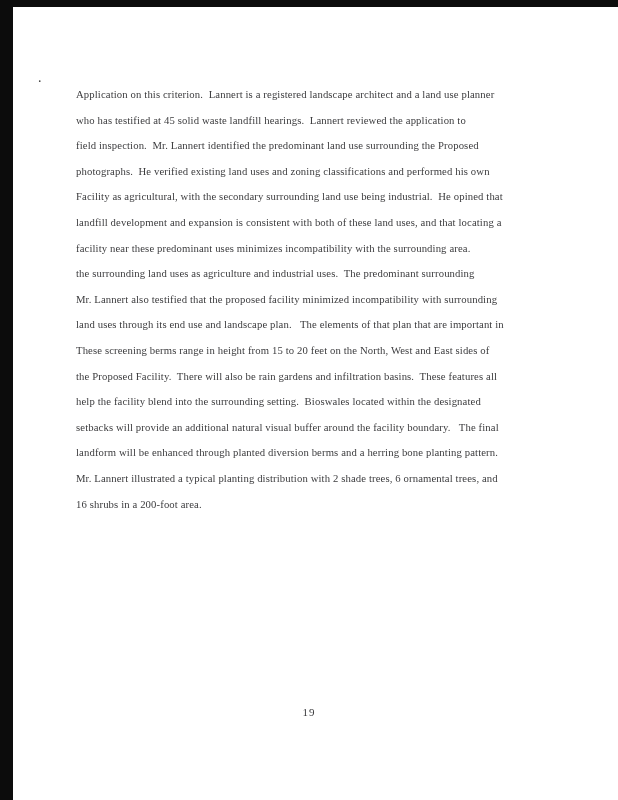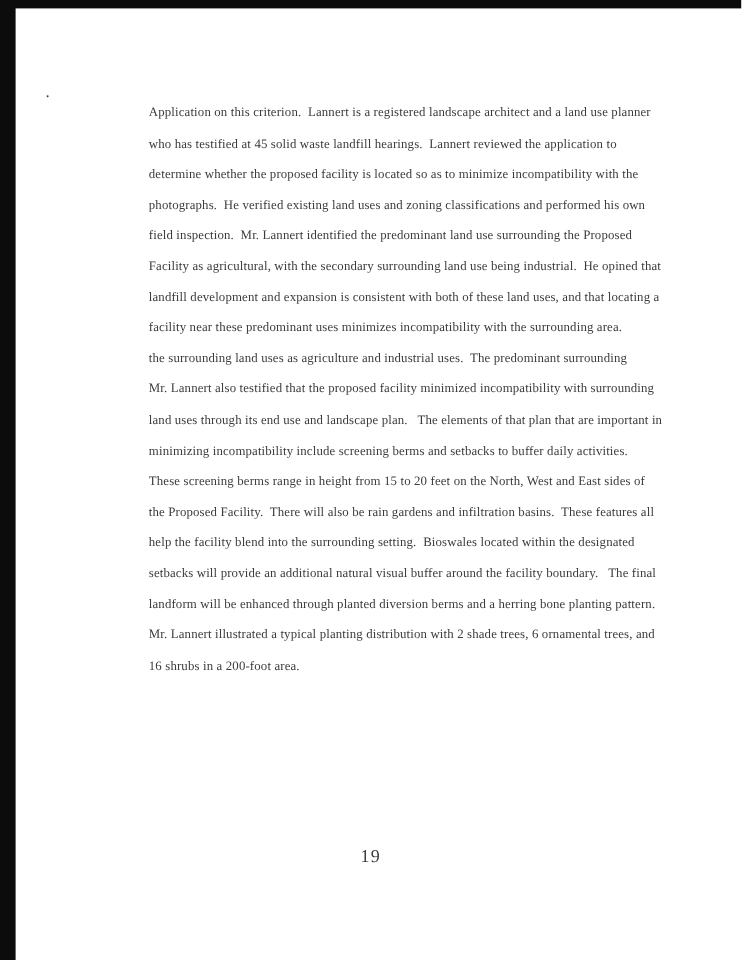--- a/index.html
+++ b/index.html
@@ -42,59 +42,56 @@
     color: #3c3c3e;
     font-size: 10.7px;
     line-height: 25.6px;
     letter-spacing: 0.12px;
     filter: blur(0.32px);
   }
   .line {
     white-space: pre;
     height: 25.6px;
     overflow: visible;
-    margin-left: 48px;
   }
   .line.indent {
     text-indent: 50px;
   }
   .page-number {
     position: absolute;
     left: 0; top: 706px;
     width: 618px;
     text-align: center;
     color: #3c3c3e;
-    font-size: 15px;
+    font-size: 11px;
     letter-spacing: 1px;
     filter: blur(0.3px);
   }
 </style>
 </head>
 <body>
 
 <div class="page">
 
   <div class="scan-edge-left"></div>
   <div class="scan-edge-top"></div>
 
   <span class="stray-mark">.</span>
 
   <div class="text-block">
     <div class="line">Application on this criterion.  Lannert is a registered landscape architect and a land use planner</div>
     <div class="line">who has testified at 45 solid waste landfill hearings.  Lannert reviewed the application to</div>
-    <div class="line">determine whether the proposed facility is located so as to minimize incompatibility with the</div>
+    <div class="line">field inspection.  Mr. Lannert identified the predominant land use surrounding the Proposed</div>
     <div class="line">photographs.  He verified existing land uses and zoning classifications and performed his own</div>
-    <div class="line">field inspection.  Mr. Lannert identified the predominant land use surrounding the Proposed</div>
     <div class="line">Facility as agricultural, with the secondary surrounding land use being industrial.  He opined that</div>
     <div class="line">landfill development and expansion is consistent with both of these land uses, and that locating a</div>
     <div class="line">facility near these predominant uses minimizes incompatibility with the surrounding area.</div>
     <div class="line">the surrounding land uses as agriculture and industrial uses.  The predominant surrounding</div>
     <div class="line">Mr. Lannert also testified that the proposed facility minimized incompatibility with surrounding</div>
     <div class="line">land uses through its end use and landscape plan.   The elements of that plan that are important in</div>
-    <div class="line">minimizing incompatibility include screening berms and setbacks to buffer daily activities.</div>
     <div class="line">These screening berms range in height from 15 to 20 feet on the North, West and East sides of</div>
     <div class="line">the Proposed Facility.  There will also be rain gardens and infiltration basins.  These features all</div>
     <div class="line">help the facility blend into the surrounding setting.  Bioswales located within the designated</div>
     <div class="line">setbacks will provide an additional natural visual buffer around the facility boundary.   The final</div>
     <div class="line">landform will be enhanced through planted diversion berms and a herring bone planting pattern.</div>
     <div class="line">Mr. Lannert illustrated a typical planting distribution with 2 shade trees, 6 ornamental trees, and</div>
     <div class="line">16 shrubs in a 200-foot area.</div>
   </div>
 
   <div class="page-number">19</div>

